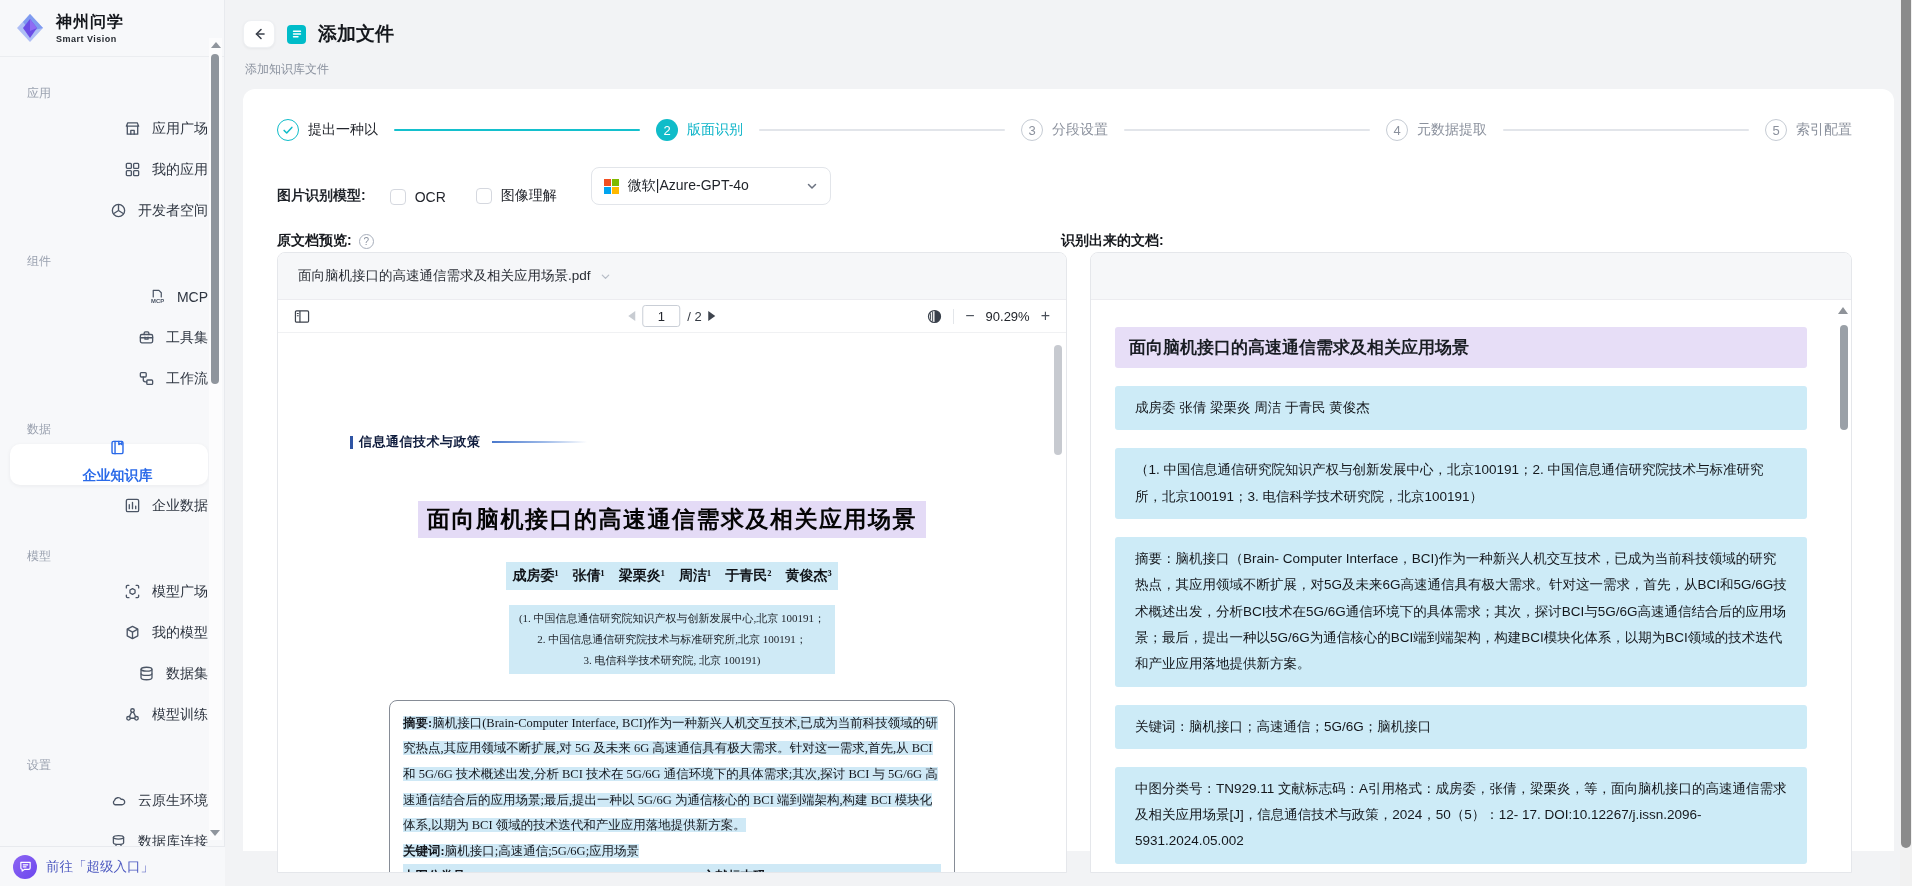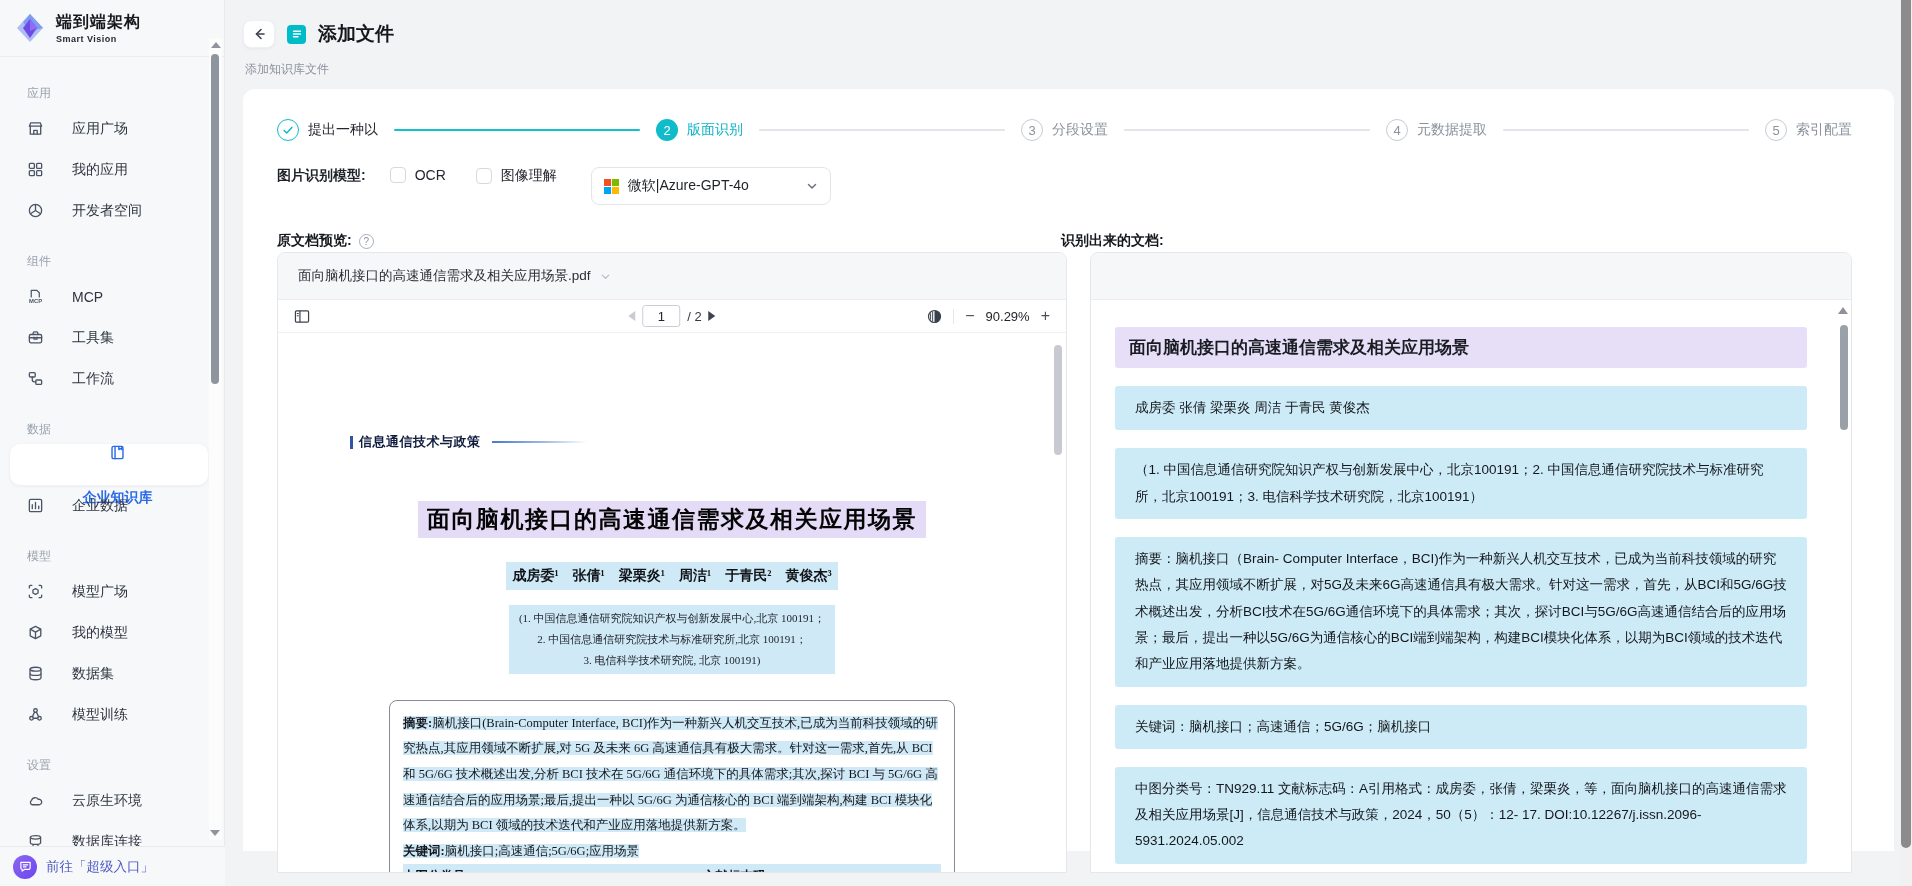--- a/index.html
+++ b/index.html
@@ -8,21 +8,21 @@
   .app { position:relative; width:1912px; height:886px; display:flex; }
 
   
   .sidebar { position:relative; width:225px; height:886px; background:#f7f8fa; border-right:1px solid #e8eaee; flex:none; }
   .logo-row { height:57px; display:flex; align-items:center; gap:9px; padding-left:13px; border-bottom:1px solid #ebedf0; }
   .logo-title { font-size:16px; font-weight:800; color:#14171c; letter-spacing:1px; }
   .logo-sub { font-size:9px; font-weight:700; color:#24282f; letter-spacing:.5px; margin-top:1px; }
   .side-scroll { padding-top:6px; }
   .side-section { margin-top:16px; }
   .side-label { font-size:12px; color:#9aa1af; padding:6px 0 6px 27px; }
-  .side-item { height:41px; display:flex; align-items:center; gap:28px; margin:0 16px 0 10px; padding-left:17px; border-radius:10px; font-size:14px; color:#2e3540; cursor:pointer; }
+  .side-item { height:41px; display:flex; align-items:center; gap:11px; margin:0 16px 0 10px; padding-left:17px; border-radius:10px; font-size:14px; color:#2e3540; cursor:pointer;justify-content:flex-end; }
   .side-item .ic { display:flex; color:#4b5565; }
   .side-item.active { background:#ffffff; color:#2a6ae9; font-weight:700; box-shadow:0 1px 4px rgba(31,41,55,.06);flex-direction:column; }
   .side-item.active .ic { color:#2a6ae9; }
   .side-footer { position:absolute; left:0; bottom:0; width:225px; height:40px; background:#f7f8fa; border-top:1px solid #e8eaee; display:flex; align-items:center; gap:9px; padding-left:13px; }
   .footer-ic { width:24px; height:24px; border-radius:50%; background:linear-gradient(135deg,#8d66f3,#6b46ee); display:flex; align-items:center; justify-content:center; flex:none; }
   .side-footer span.lbl { font-size:13.5px; color:#4d59c0; }
   
   .sb-track { position:absolute; top:38px; right:2px; width:13px; height:802px; background:#fcfcfd; }
   .tri-up { width:0; height:0; border-left:5px solid transparent; border-right:5px solid transparent; border-bottom:6px solid #8f959d; margin:4px auto 0; }
   .tri-down { width:0; height:0; border-left:5px solid transparent; border-right:5px solid transparent; border-top:6px solid #8f959d; position:absolute; bottom:4px; left:1px; }
@@ -45,21 +45,21 @@
   .s-done .s-circle { border:1.5px solid #10bcc9; }
   .s-active .s-circle { background:#10bcc9; color:#fff; }
   .s-todo .s-circle { border:1.5px solid #c6ccd4; color:#8b919d; }
   .s-done .s-label { color:#23262d; font-size:14px; }
   .s-active .s-label { color:#0db4c8; font-size:14px; }
   .s-todo .s-label { color:#8b919d; font-size:14px; }
   .connector { flex:1; max-width:255px; height:2px; background:#e2e5ea; margin:0 16px; border-radius:1px; }
   .connector.teal { background:#14c0cd; }
 
   
-  .model-row { margin-top:26px; display:flex; align-items:flex-start; }
+  .model-row { margin-top:26px; display:flex; align-items:flex-end; }
   .model-label { font-size:14px; font-weight:700; color:#1f2329; margin-right:24px; }
   .chk-group { display:flex; align-items:center; gap:9px; margin-right:30px; cursor:pointer; }
   .chk-box { width:16px; height:16px; border:1px solid #d5d8df; border-radius:4px; background:#fff; }
   .chk-label { font-size:14px; color:#23262d; }
   .model-select { width:240px; height:38px; border:1px solid #e2e5ea; border-radius:8px; background:#fff; display:flex; align-items:center; gap:9px; padding:0 12px; margin-left:4px; cursor:pointer; }
   .ms-logo { width:15px; height:15px; display:grid; grid-template-columns:7px 7px; grid-template-rows:7px 7px; gap:1px; flex:none; }
   .ms-logo i { display:block; }
   .model-select .val { font-size:14px; color:#1f2329; flex:1; }
 
   
@@ -126,21 +126,21 @@
     <div class="logo-row">
       <span>
         <svg width="34" height="34" viewBox="0 0 34 34">
           <polygon points="17,3 30,17 17,31 4,17" fill="#aebef5"></polygon>
           <polygon points="17,3 30,17 17,20 10,11" fill="#7f9bf0"></polygon>
           <polygon points="17,8 24,17 17,27 10,17" fill="#6b4de6"></polygon>
           <polygon points="17,8 24,17 17,20" fill="#8f6cf3"></polygon>
         </svg>
       </span>
       <div>
-        <div class="logo-title">端到端架构</div>
+        <div class="logo-title">神州问学</div>
         <div class="logo-sub">Smart Vision</div>
       </div>
     </div>
 
     <div class="side-scroll">
       <div class="side-section">
         <div class="side-label">应用</div>
         <div class="side-item">
           <span class="ic">
               <svg width="17" height="17" viewBox="0 0 18 18" fill="none" stroke="currentColor" stroke-width="1.4" stroke-linecap="round" stroke-linejoin="round">

